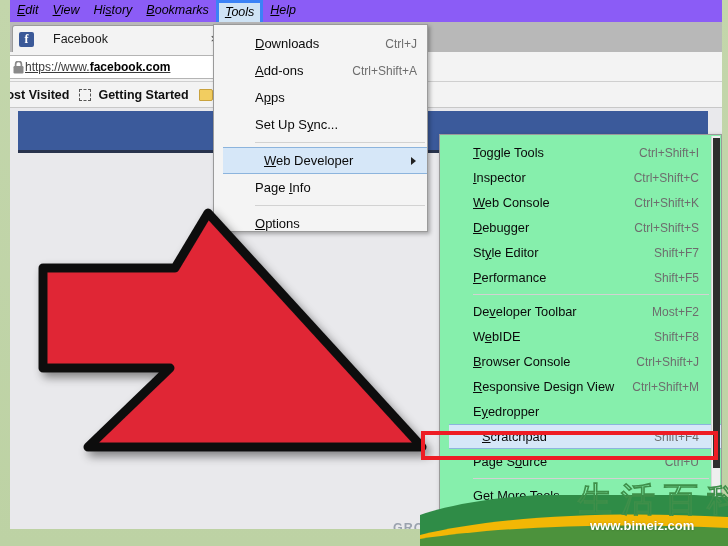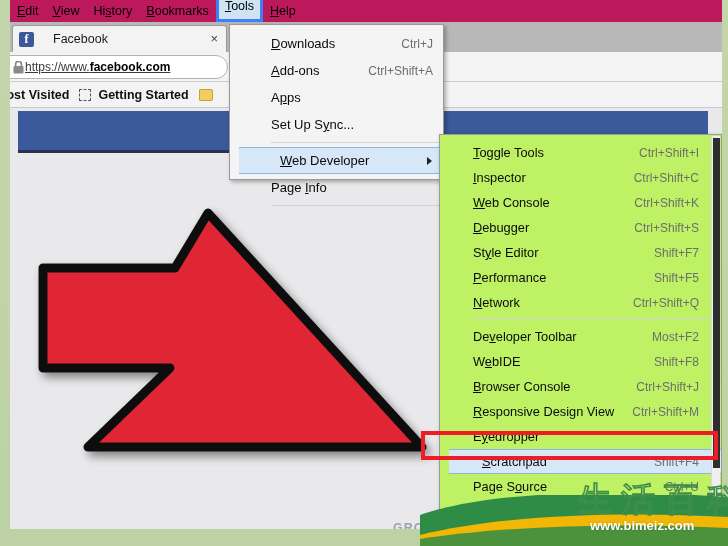--- a/index.html
+++ b/index.html
@@ -22,22 +22,22 @@
     left: 10px; top: 0px;
     width: 712px; height: 529px;
     background: #e9e9ec;
     overflow: hidden;
   }
 
   
   #menubar {
     position: absolute; left: 0; top: 0;
     width: 712px; height: 22px;
-    background: #be185d;
-    display: flex; align-items: flex-end;
+    background: #8b5cf6;
+    display: flex; align-items: flex-start; font-style: italic;
   }
   .menu-item {
     font-size: 12.5px; color: #000;
     padding: 3px 7px 4px 7px;
     white-space: nowrap;
     line-height: 14px;
   }
   .menu-item .u { text-decoration: underline; }
   .menu-item.active {
     background: #cfe3f5;
@@ -147,22 +147,22 @@
     border-bottom: 3px solid #28334d;
   }
   #groups-label {
     position: absolute; left: 383px; top: 413px;
     font-size: 12.5px; letter-spacing: 1px;
     color: #9aa2ae; font-weight: bold;
   }
 
   
   #tools-menu {
-    position: absolute; left: 219px; top: 24px;
-    width: 215px; height: 156px;
+    position: absolute; left: 203px; top: 24px;
+    width: 215px; height: 208px;
     background: #f4f4f4;
     border: 1px solid #9a9a9a;
     box-shadow: 2px 2px 4px rgba(0,0,0,.30);
     padding: 5px 0;
   }
   .mrow {
     position: relative;
     height: 27px;
     display: flex; align-items: center;
     padding-left: 41px; padding-right: 10px;
@@ -189,21 +189,21 @@
     border-left: 5px solid #222;
     border-top: 4px solid transparent;
     border-bottom: 4px solid transparent;
   }
   .u { text-decoration: underline; }
 
   
   #devtools-menu {
     position: absolute; left: 429px; top: 134px;
     width: 283px; height: 389px;
-    background: #bef264;
+    background: #86efac;
     border: 1px solid #9a9a9a;
     box-shadow: 2px 2px 5px rgba(0,0,0,.30);
     padding: 5px 0;
   }
   #devtools-menu .mrow { padding-left: 33px; height: 25px; font-size: 12.8px; }
   #devtools-menu .mrow .shortcut { right: 22px; }
   #devtools-menu .msep { margin-left: 33px; margin-right: 12px; }
   
   #sub-scrollbar {
     position: absolute; right: 1px; top: 1px;
@@ -319,20 +319,23 @@
       </div>
       <div class="msep"></div>
       <div class="mrow sel">
         <span><span class="u">W</span>eb Developer</span>
         <span class="submenu-arrow"></span>
       </div>
       <div class="mrow">
         <span>Page <span class="u">I</span>nfo</span>
       </div>
       <div class="msep"></div>
+      <div class="mrow">
+        <span><span class="u">O</span>ptions</span>
+      </div>
     </div>
 
     <div id="devtools-menu">
       <div class="mrow">
         <span><span class="u">T</span>oggle Tools</span>
         <span class="shortcut">Ctrl+Shift+I</span>
       </div>
       <div class="mrow">
         <span><span class="u">I</span>nspector</span>
         <span class="shortcut">Ctrl+Shift+C</span>
@@ -345,24 +348,20 @@
         <span><span class="u">D</span>ebugger</span>
         <span class="shortcut">Ctrl+Shift+S</span>
       </div>
       <div class="mrow">
         <span>St<span class="u">y</span>le Editor</span>
         <span class="shortcut">Shift+F7</span>
       </div>
       <div class="mrow">
         <span><span class="u">P</span>erformance</span>
         <span class="shortcut">Shift+F5</span>
-      </div>
-      <div class="mrow">
-        <span><span class="u">N</span>etwork</span>
-        <span class="shortcut">Ctrl+Shift+Q</span>
       </div>
       <div class="msep"></div>
       <div class="mrow">
         <span>De<span class="u">v</span>eloper Toolbar</span>
         <span class="shortcut">Most+F2</span>
       </div>
       <div class="mrow">
         <span>W<span class="u">e</span>bIDE</span>
         <span class="shortcut">Shift+F8</span>
       </div>

